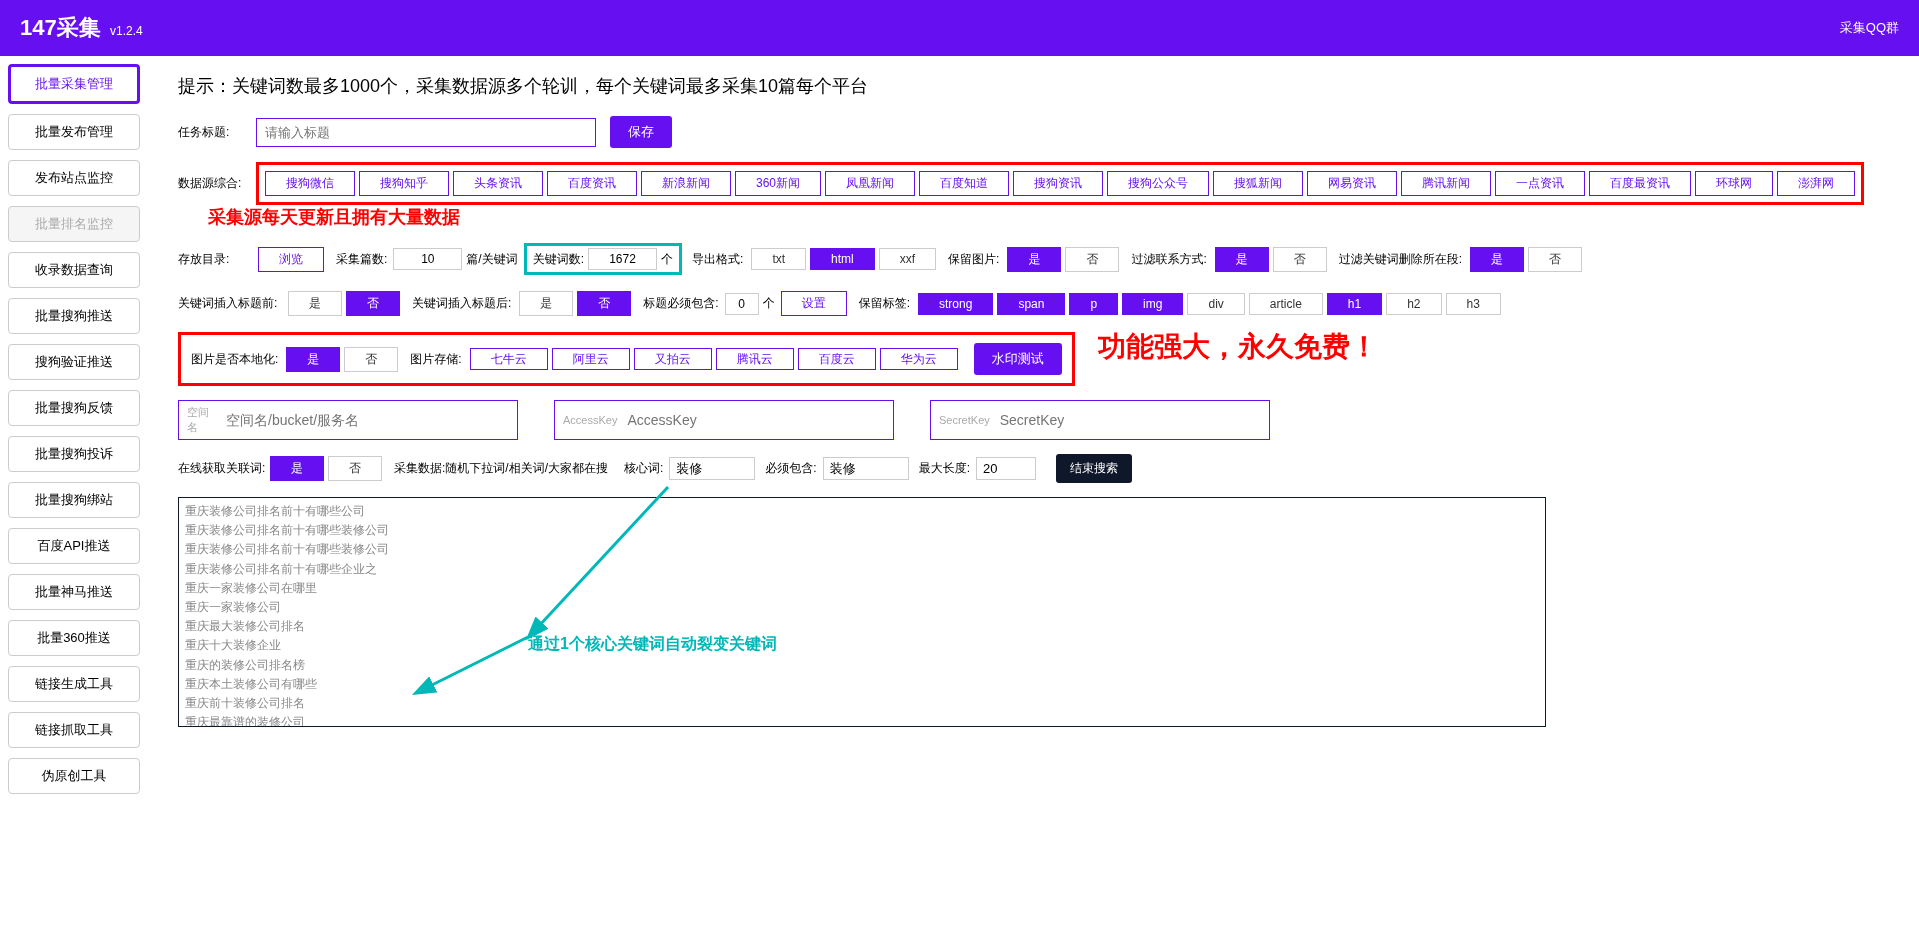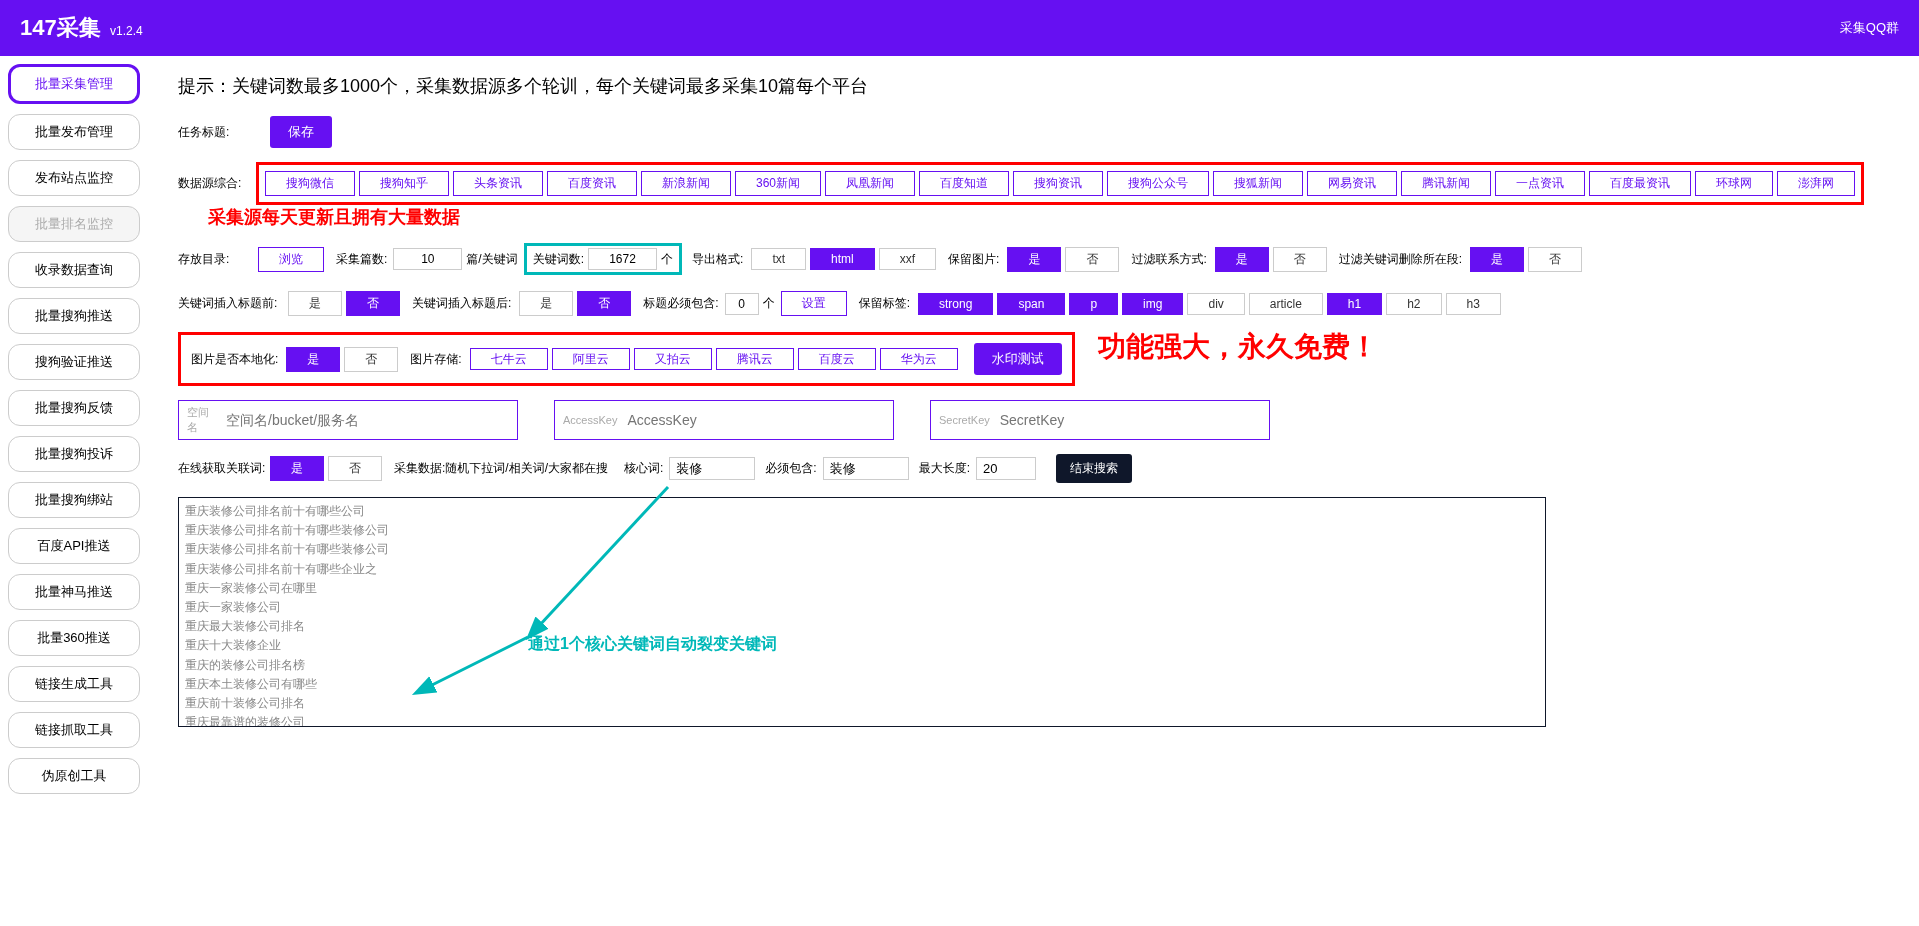--- a/index.html
+++ b/index.html
@@ -3,21 +3,21 @@
 <meta charset="utf-8">
 <style>
 * { box-sizing: border-box; margin: 0; padding: 0; }
 body { font-family: "Microsoft YaHei", Arial, sans-serif; font-size: 12px; background: #fff; }
 .header { background: #6610f2; color: #fff; height: 56px; display: flex; align-items: center; padding: 0 20px; justify-content: space-between; gap: 48px; }
 .header .brand { font-size: 22px; font-weight: bold; }
 .header .version { font-size: 12px; margin-left: 6px; font-weight: normal; }
 .header .right { font-size: 13px; }
 .container { display: flex; }
 .sidebar { width: 148px; padding: 8px; }
-.side-btn { display: block; width: 100%; padding: 8px 4px; margin-bottom: 10px; background: #fff; border: 1px solid #ccc; border-radius: 12px; text-align: center; font-size: 13px; cursor: pointer; }
+.side-btn { display: block; width: 100%; padding: 8px 4px; margin-bottom: 10px; background: #fff; border: 1px solid #ccc; border-radius: 4px; text-align: center; font-size: 13px; cursor: pointer; }
 .side-btn.active { color: #6610f2; border-color: #6610f2; }
 .side-btn.disabled { color: #aaa; background: #f5f5f5; cursor: not-allowed; }
 .red-box { border: 3px solid #ff0000; }
 .main { flex: 1; padding: 8px 20px 8px 30px; }
 .hint-title { font-size: 18px; margin: 10px 0 18px 0; }
 .row { display: flex; align-items: center; margin-bottom: 14px; flex-wrap: wrap; position: relative; }
 .row-label { width: 74px; text-align: left; font-size: 12px; margin-right: 4px; }
 .input-text { border: 1px solid #6610f2; padding: 6px 8px; font-size: 13px; }
 .title-input { width: 340px; }
 .btn-purple { background: #6610f2; color: #fff; border: none; padding: 7px 18px; border-radius: 3px; cursor: pointer; font-size: 13px; }
@@ -70,20 +70,21 @@
       <button class="side-btn ">链接生成工具</button>
       <button class="side-btn ">链接抓取工具</button>
       <button class="side-btn ">伪原创工具</button>
     </div>
 
   <div class="main rel-wrap">
     <div class="hint-title">提示：关键词数最多1000个，采集数据源多个轮训，每个关键词最多采集10篇每个平台</div>
 
     <div class="row">
       <span class="row-label">任务标题:</span>
+      <input class="input-text title-input" placeholder="请输入标题" style="">
       <span style="width:14px"></span>
       <button class="btn-purple">保存</button>
     </div>
 
     <div class="row">
       <span class="row-label">数据源综合:</span>
       <div class="tag-group" id="sources">
           <span class="tag">搜狗微信</span>
           <span class="tag">搜狗知乎</span>
           <span class="tag">头条资讯</span>

